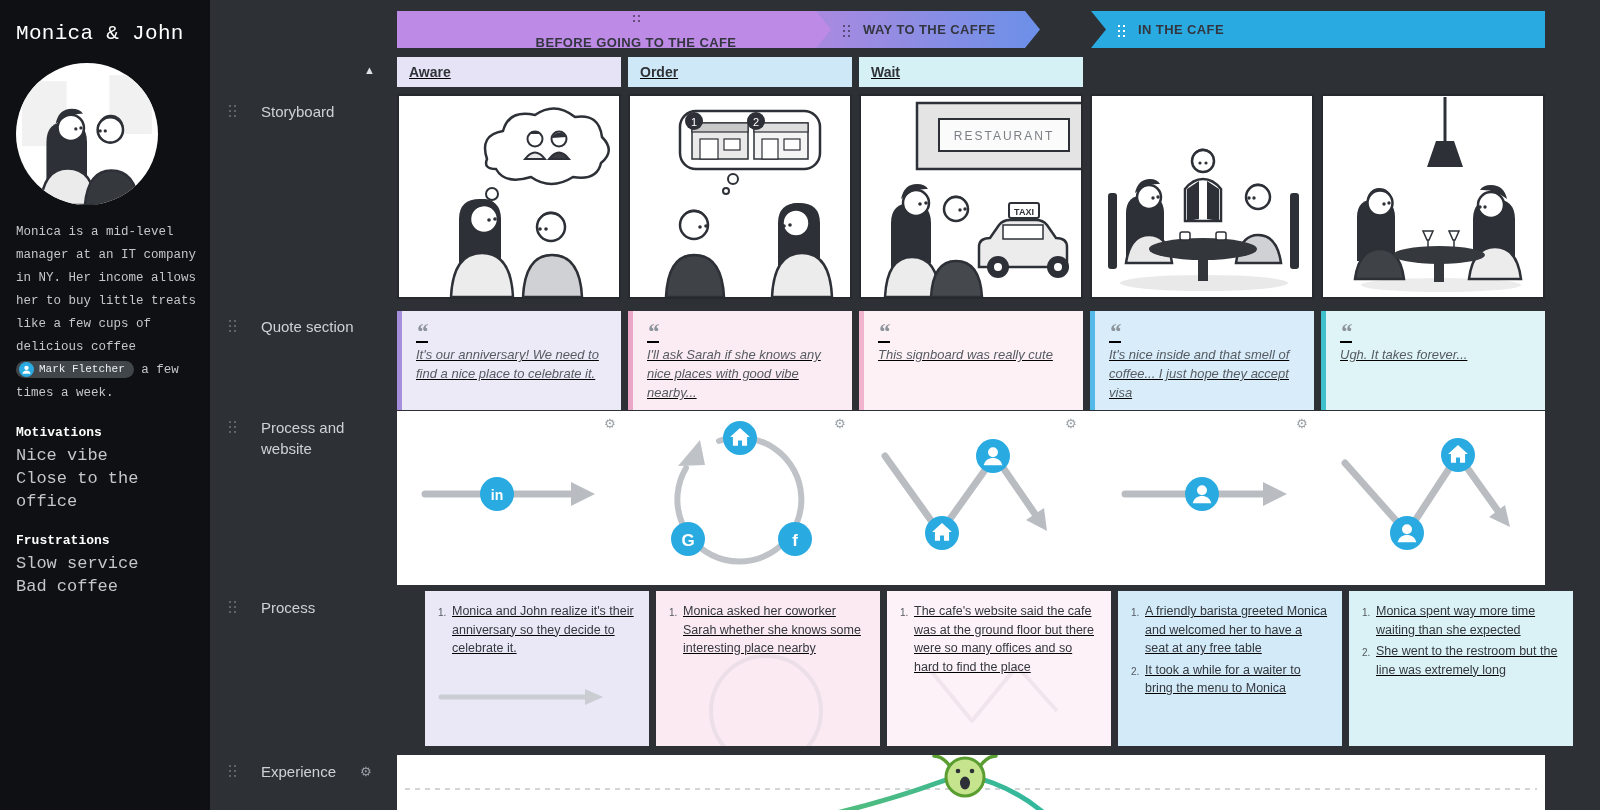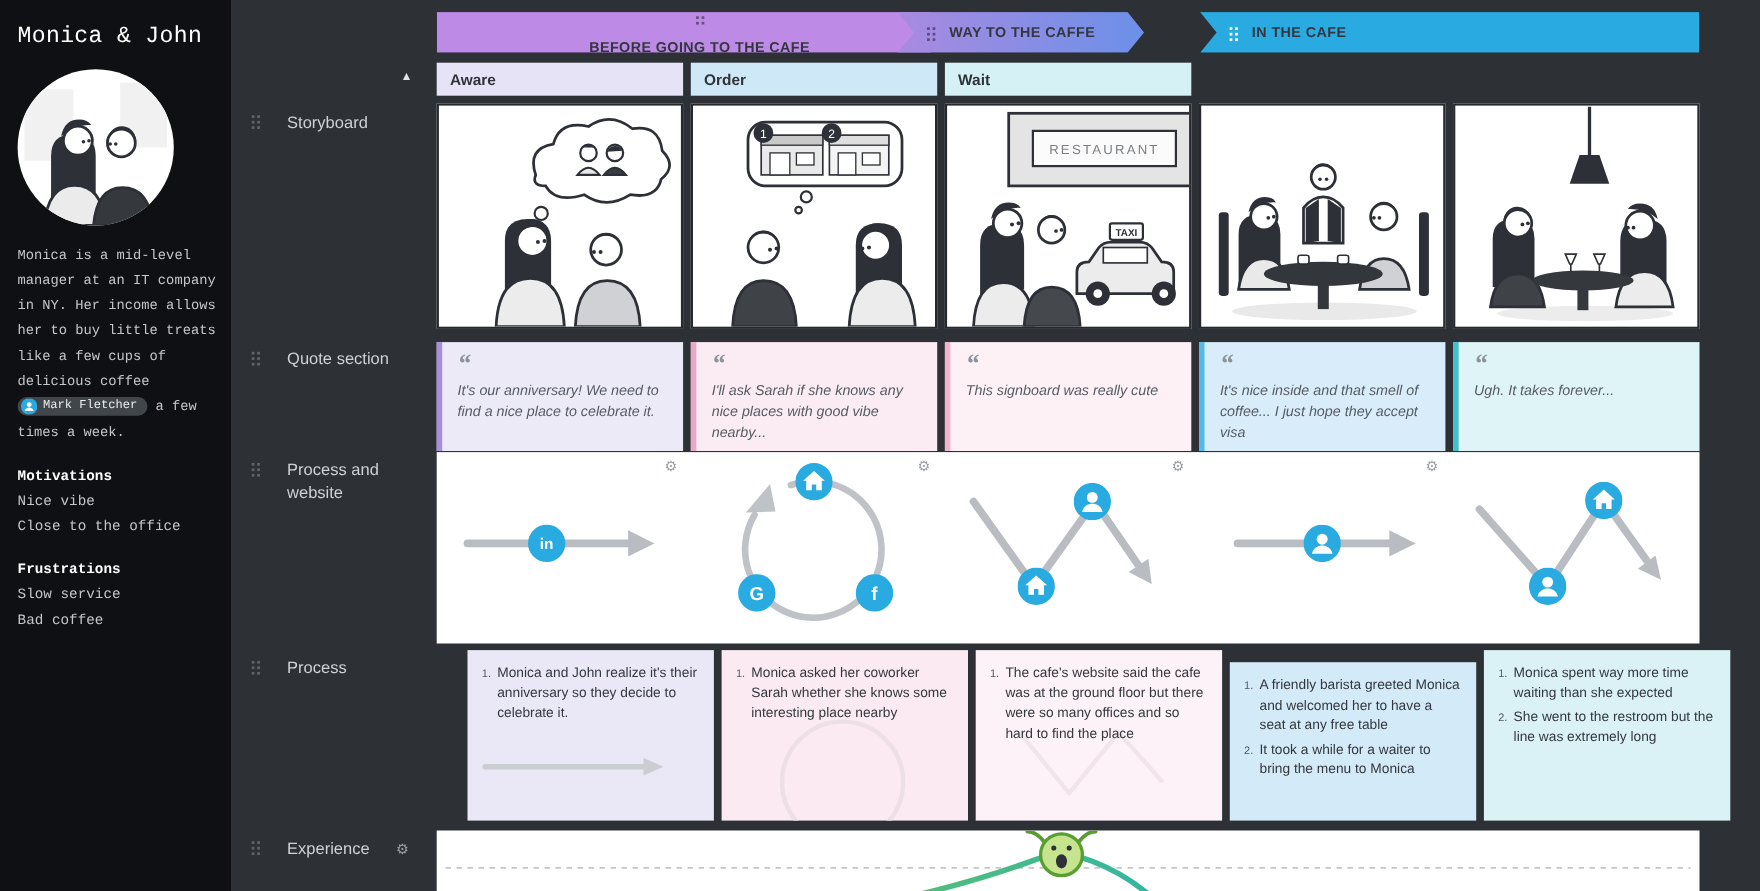--- a/index.html
+++ b/index.html
@@ -10,21 +10,21 @@
   .sidebar{position:absolute;left:0;top:0;width:210px;height:810px;background:var(--sidebar-bg,#0e1013);
     box-sizing:border-box;padding:22px 8px 0 16px;color:#c7cbce;font-family:Liberation Mono, monospace;}
   .sidebar h1{margin:0 0 18px 0;font-size:21px;font-weight:500;color:#fff;letter-spacing:.3px;}
   .avatar{width:142px;height:142px;border-radius:50%;background:#fff;overflow:hidden;margin:0 0 16px 0;}
   .avatar svg{display:block;width:100%;height:100%;}
   .desc{margin:0;font-size:12.5px;line-height:23px;color:#c3c7ca;}
   .badge{display:inline-flex;align-items:center;gap:5px;background:#41464b;border-radius:10px;
     padding:1px 9px 1px 3px;color:#eceff1;font-size:11px;vertical-align:middle;line-height:15px;}
   .badge svg{display:block;}
   .sb-h{margin:20px 0 4px 0;font-size:13px;font-weight:700;color:#fff;}
-  .sb-i{font-size:13px;line-height:23px;color:#c3c7ca;}
+  .sb-i{font-size:17px;line-height:23px;color:#c3c7ca;}
 
   
   .rl{position:absolute;left:228px;display:flex;gap:24px;color:#ced2d7;font-size:15px;line-height:21px;}
   .rl .lbl{max-width:142px;}
   .dots{display:inline-block;flex:0 0 9px;width:9px;height:14px;margin-top:3px;
     background-image:radial-gradient(circle at 2px 2px, currentColor 1.25px, transparent 1.45px);
     background-size:5px 5px;color:#5f646a;}
   .gear{color:#9aa0a6;font-size:13px;cursor:pointer;}
   .collapse{position:absolute;left:364px;top:64px;color:#dfe2e5;font-size:11px;cursor:pointer;}
 
@@ -34,21 +34,21 @@
   .stage .dots{color:rgba(0,0,0,.45);}
   .stage.s1{left:397px;width:464px;background:var(--stage1,#bd8ae6);
     clip-path:polygon(0 0,calc(100% - 15px) 0,100% 50%,calc(100% - 15px) 100%,0 100%);flex-direction:column;}
   .stage.s2{left:816px;width:224px;background:linear-gradient(90deg,#a98ae0,#6c90e8);
     clip-path:polygon(0 0,calc(100% - 15px) 0,100% 50%,calc(100% - 15px) 100%,0 100%,15px 50%);padding-left:26px;}
   .stage.s3{left:1091px;width:454px;background:var(--stage3,#29abe2);
     clip-path:polygon(0 0,100% 0,100% 100%,0 100%,15px 50%);padding-left:26px;}
   .stage.s3 .dots{color:#fff;}
 
   
-  .band{position:absolute;left:397px;width:1148px;display:grid;grid-template-columns:repeat(5,1fr);column-gap:7px;}
+  .band{position:absolute;left:397px;width:1148px;display:grid;grid-template-columns:repeat(5,1fr);column-gap:7px;text-decoration:underline;}
   .band.heads{top:57px;height:30px;}
   .band.story{top:94px;height:205px;}
   .band.quotes{top:311px;height:93px;}
   .band.procs{top:591px;height:155px;padding-left:28px;}
 
   .hd{display:flex;align-items:center;padding:0 12px;font-size:14px;font-weight:700;color:#2f3338;box-sizing:border-box;}
   .hd.c0{background:var(--c0-h,#e7e3f6);} .hd.c1{background:var(--c1-h,#fae6ef);} .hd.c2{background:var(--c2-h,#fcedf4);}
   .hd.c3{background:var(--c3-h,#cfe8f7);} .hd.c4{background:var(--c4-h,#d6f1f5);}
 
   .scene{background:#fff;border:2px solid #26292d;box-sizing:border-box;overflow:hidden;}
@@ -64,21 +64,21 @@
   .q.c3{background:var(--c3-q,#d8edf9);border-color:var(--c3-qb,#53b9e9);}
   .q.c4{background:var(--c4-q,#def4f7);border-color:var(--c4-qb,#3fc0cb);}
 
   .channels{position:absolute;left:397px;top:411px;width:1148px;height:174px;background:#fff;}
   .channels svg.flow{display:block;width:1148px;height:174px;}
   .channels .gear{position:absolute;top:5px;}
   .chtxt{font-family:"Liberation Sans","DejaVu Sans",sans-serif;font-weight:bold;fill:#fff;}
 
   .p{position:relative;box-sizing:border-box;padding:11px 13px;font-size:12.5px;line-height:18.5px;color:#34383e;overflow:hidden;}
   .p.c0{background:var(--c0-p,#eae7f7);} .p.c1{background:var(--c1-p,#fbeaf2);} .p.c2{background:var(--c2-p,#fdf2f7);}
-  .p.c3{background:var(--c3-p,#d3eaf8);margin-top:11px;} .p.c4{background:var(--c4-p,#daf2f6);}
+  .p.c3{background:var(--c3-p,#d3eaf8);} .p.c4{background:var(--c4-p,#daf2f6);}
   .p ol{position:relative;z-index:1;margin:0;padding:0;list-style:none;counter-reset:st;}
   .p li{counter-increment:st;position:relative;padding-left:14px;margin-bottom:3px;}
   .p li::before{content:counter(st) ".";position:absolute;left:0;top:2px;font-size:10px;color:#53585e;}
   .ghost{position:absolute;z-index:0;}
 
   .exp{position:absolute;left:397px;top:755px;width:1148px;height:55px;background:#fff;overflow:hidden;}
   .exp svg{display:block;width:1148px;height:110px;}
 
   .hiddefs{position:absolute;width:0;height:0;overflow:hidden;}
 </style>

